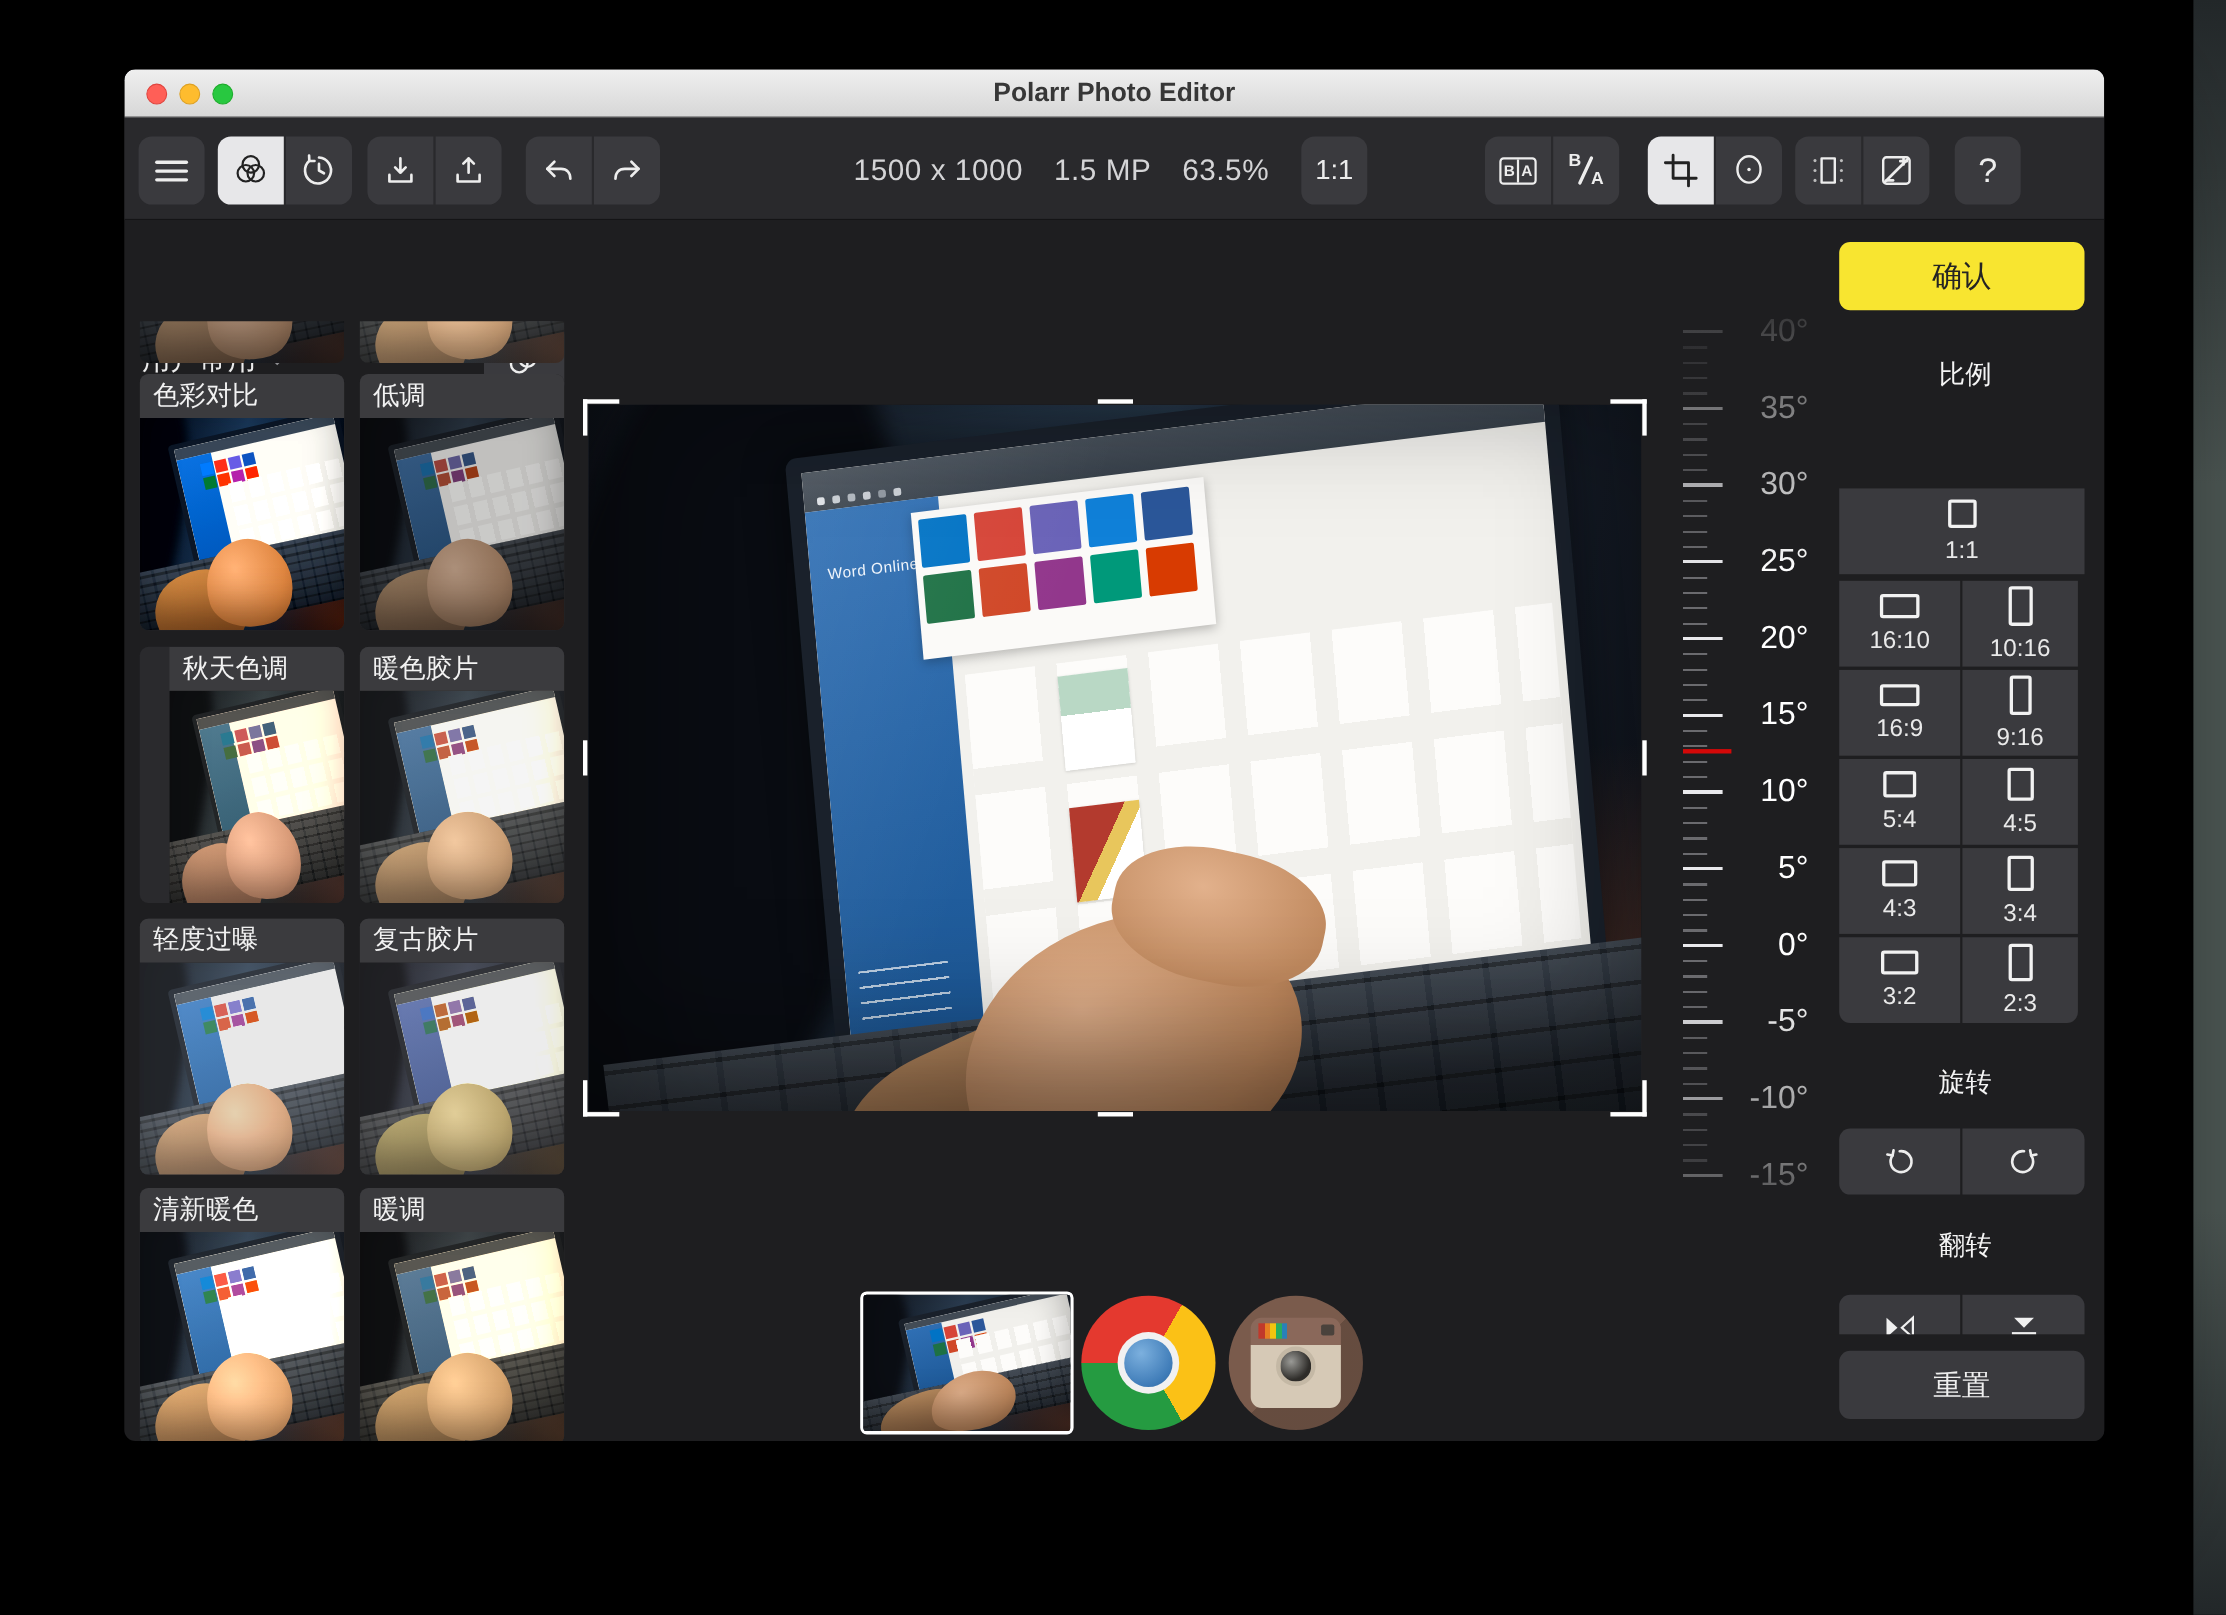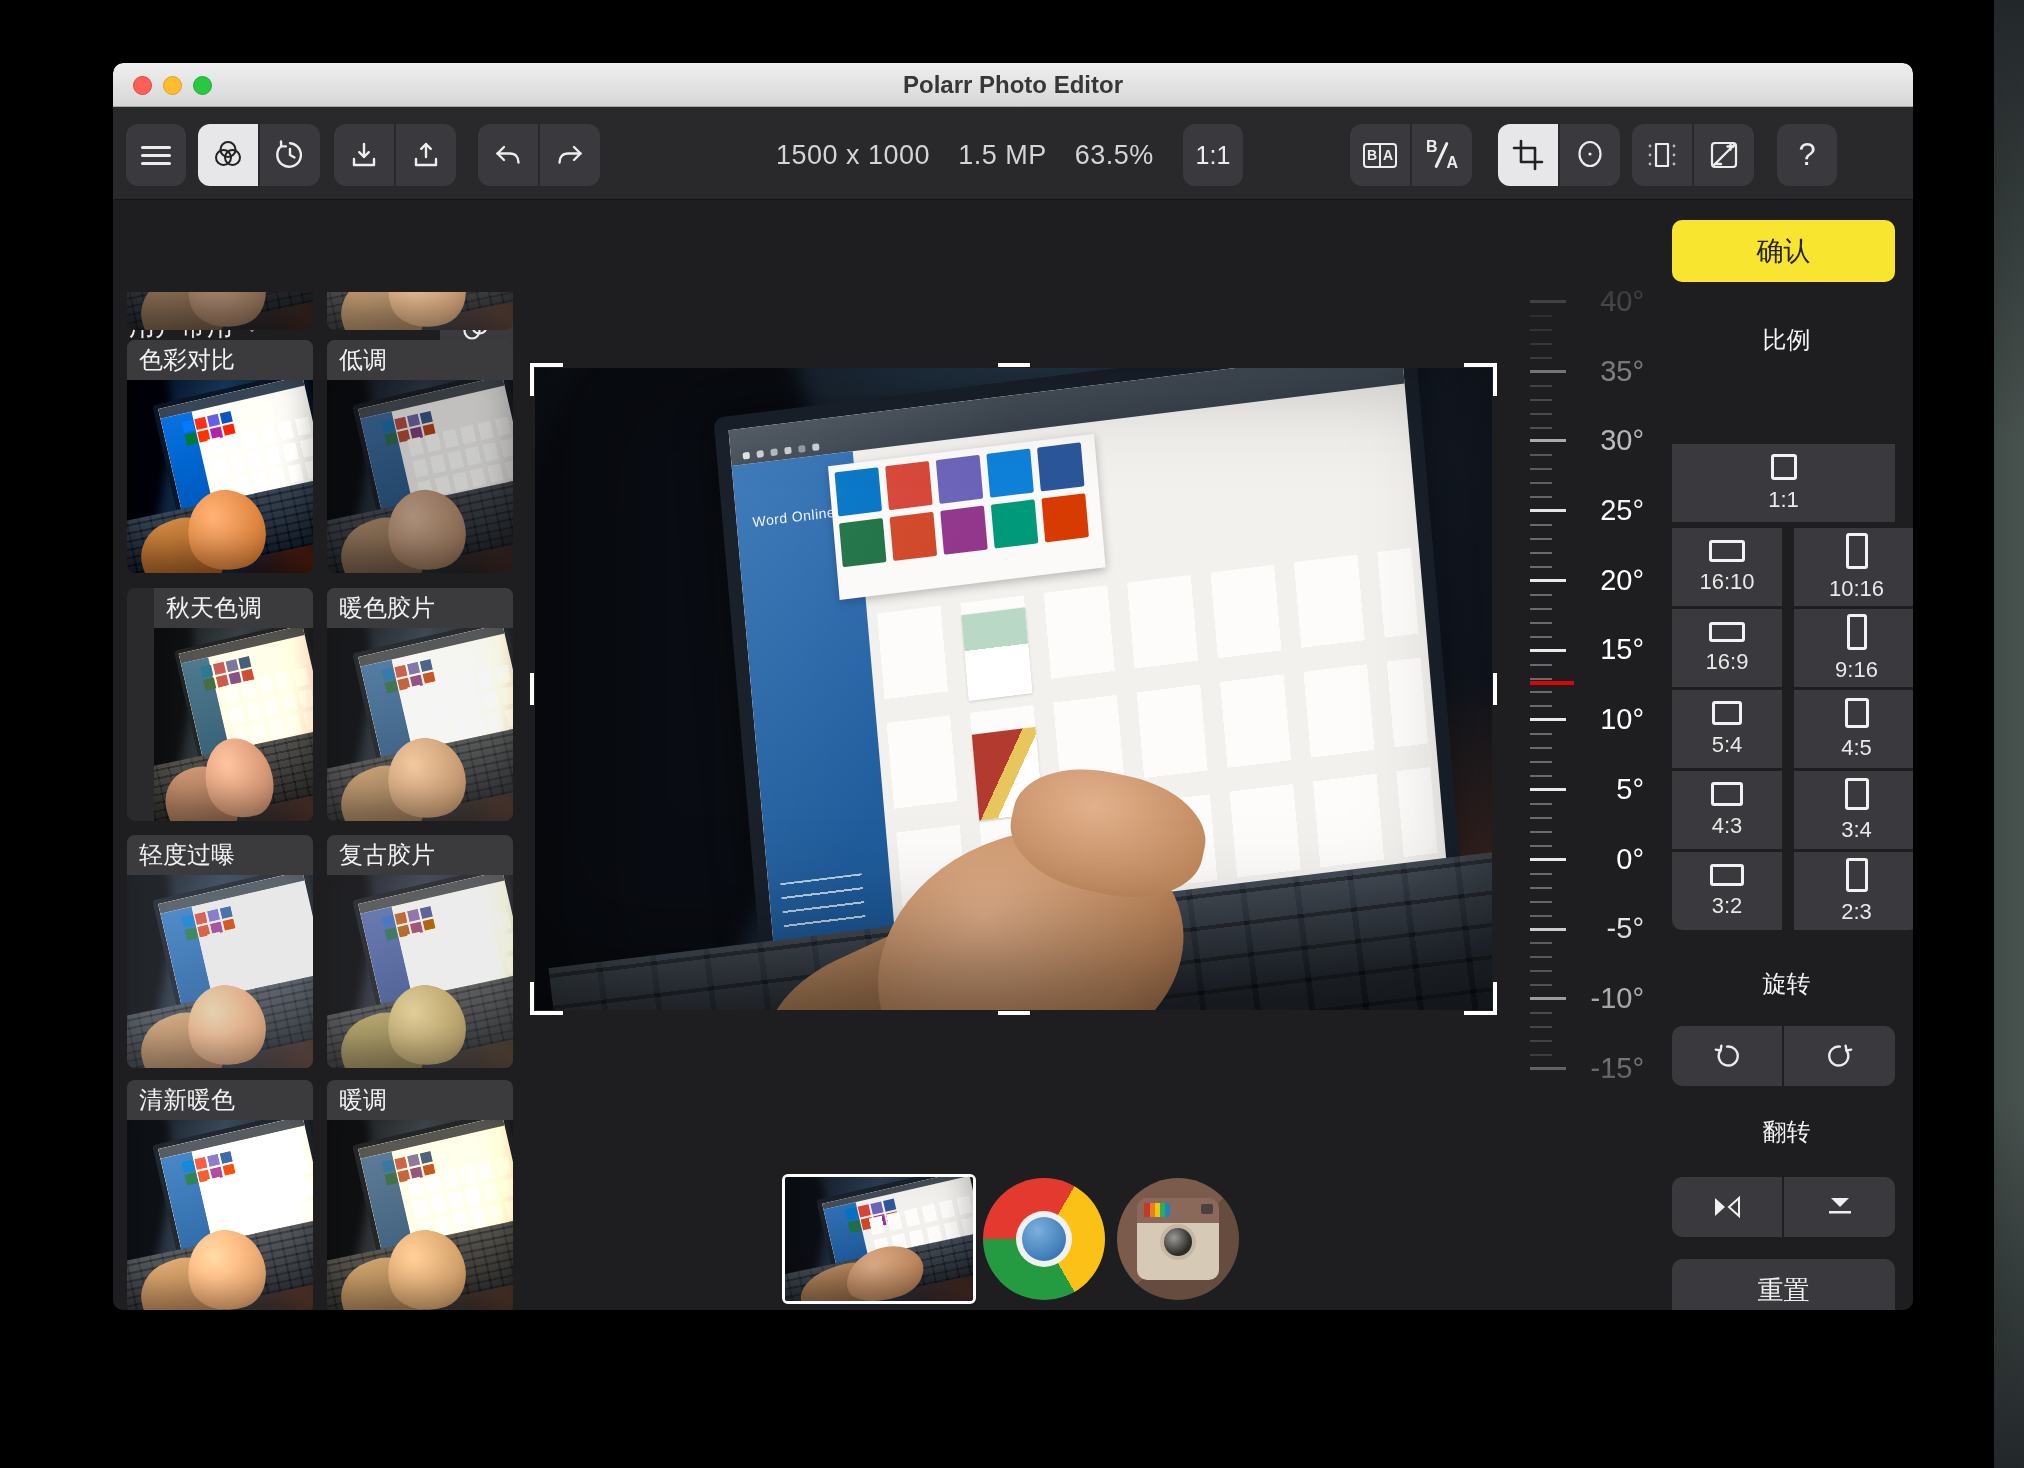--- a/index.html
+++ b/index.html
@@ -179,23 +179,23 @@
                background:#f8e530; color:#242424; font-size:27px; font-weight:500;
                display:flex; align-items:center; justify-content:center; }
   .p-head { position:absolute; left:0; width:253px; text-align:center; font-size:24px; color:#f5f5f5; }
   .p-cell { position:absolute; background:#3a3a3e; color:#efefef; display:flex; flex-direction:column;
             align-items:center; justify-content:center; gap:7px; }
   .p-cell .rlab { font-size:22px; color:#e9e9e9; }
   .ric { border:3px solid #f2f2f2; border-radius:3px; }
   .p-orig { left:12px; top:180px; width:223px; height:62px; border-radius:10px 10px 0 0; font-size:26px; }
   .p-sq   { left:12px; top:244px; width:223px; height:78px; }
   .gcl { left:12px; width:110px; height:78px; }
-  .gcr { left:134px; width:125px; height:78px; }
+  .gcr { left:124px; width:105px; height:78px; }
   .p-halfbtn { position:absolute; background:#3a3a3e; display:flex; align-items:center; justify-content:center; }
-  .p-reset-bar { position:absolute; left:0; right:0; top:1013px; height:97px; background:#1e1e20;margin-top:31px; }
+  .p-reset-bar { position:absolute; left:0; right:0; top:1013px; height:97px; background:#1e1e20; }
   .p-reset { position:absolute; left:12px; top:15px; width:223px; height:62px; border-radius:10px; background:#3a3a3e;
              color:#efefef; font-size:26px; display:flex; align-items:center; justify-content:center; }
 
   
   .fs-thumb { position:absolute; left:669px; top:974px; width:194px; height:130px; border:3px solid #fff;
               border-radius:6px; overflow:hidden; background:#222; }
   .fs-circle { position:absolute; top:978px; width:122px; height:122px; border-radius:50%; overflow:hidden; }
   .chrome { left:870px; background:conic-gradient(from 30deg, #fbc116 0 120deg, #259b41 120deg 240deg, #e4392f 240deg 360deg); }
   .chrome-ring { position:absolute; left:50%; top:50%; width:56px; height:56px; margin:-28px 0 0 -28px;
                  border-radius:50%; background:#f1f1f1; }

